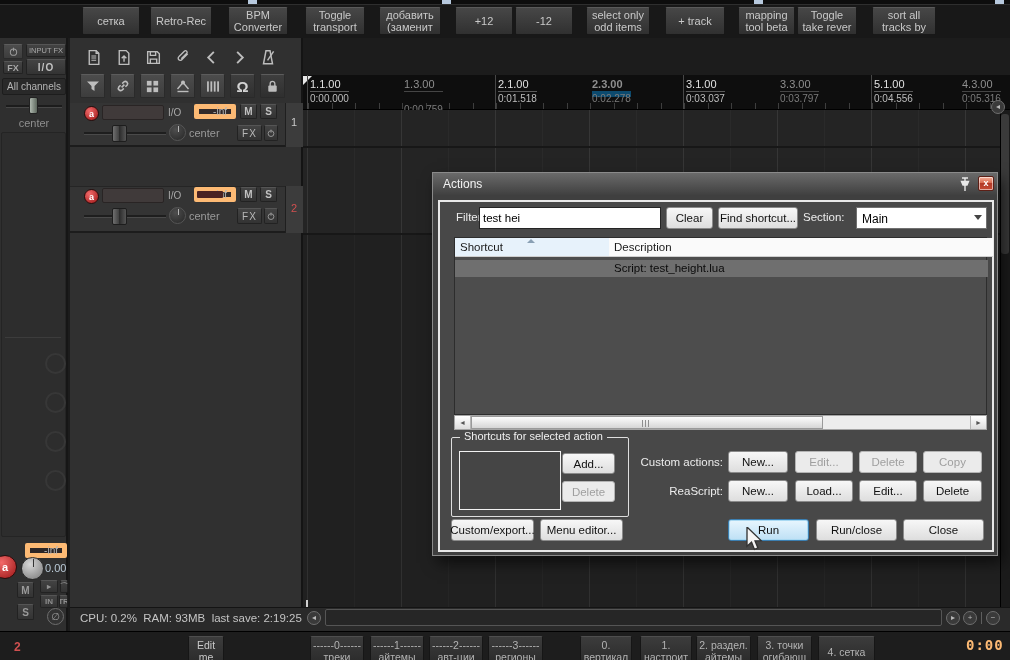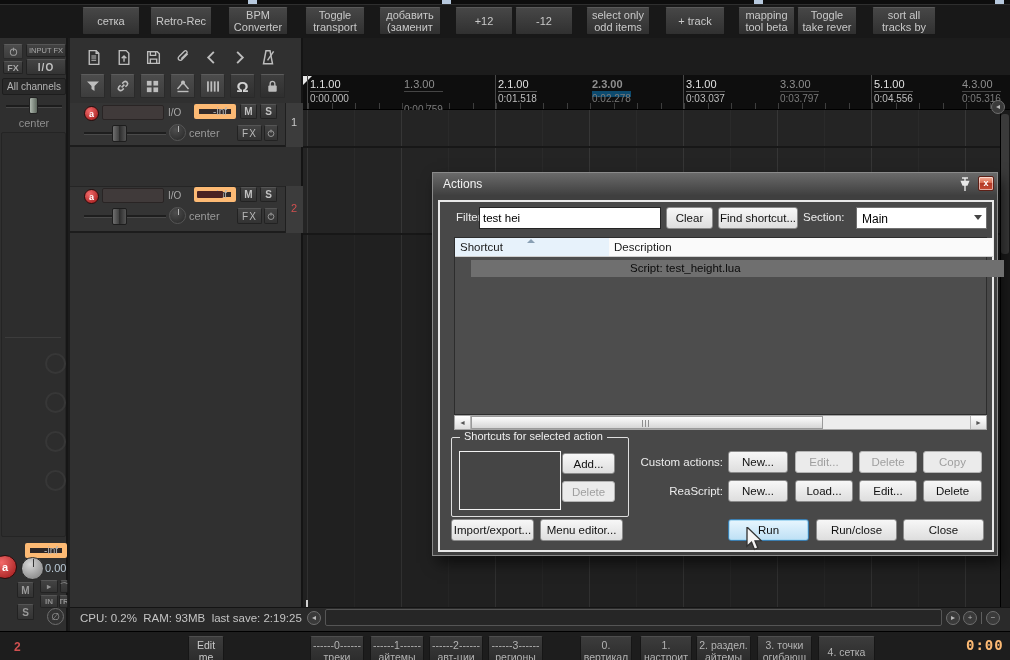--- a/index.html
+++ b/index.html
@@ -334,21 +334,21 @@
     <div class="a dlg-label" style="left:370px;top:38px;">Section:</div>
     <div class="a" style="left:423px;top:34px;width:131px;height:22px;background:#fff;border:1px solid #707070;">
       <span style="position:absolute;left:5px;top:4px;font-size:12px;color:#000;">Main</span>
       <span style="position:absolute;right:4px;top:7px;width:0;height:0;border-left:4px solid transparent;border-right:4px solid transparent;border-top:5px solid #444;"></span>
     </div>
 
     <div class="a" style="left:21px;top:64px;width:533px;height:178px;background:#4d4d4d;border:1px solid #2d2d2d;">
       <div class="colhead" style="position:absolute;left:0;top:0;width:153px;height:18px;background:#e7f2fb;border-right:1px solid #cfcfcf;border-bottom:1px solid #cfcfcf;">Shortcut</div>
       <div style="position:absolute;left:72px;top:1px;width:0;height:0;border-left:4px solid transparent;border-right:4px solid transparent;border-bottom:4px solid #8aa0b4;"></div>
       <div class="colhead" style="position:absolute;left:154px;top:0;width:379px;height:18px;border-bottom:1px solid #cfcfcf;">Description</div>
-      <div style="position:absolute;left:16px;top:22px;width:533px;height:17px;background:#6f6f6f;">
+      <div style="position:absolute;left:0;top:22px;width:533px;height:17px;background:#6f6f6f;">
         <span style="position:absolute;left:159px;top:2px;font-size:11.5px;color:#0b0b0b;">Script: test_height.lua</span>
       </div>
     </div>
 
     <div class="a" style="left:21px;top:242px;width:533px;height:15px;background:#ededed;border:1px solid #a5a5a5;">
       <div style="position:absolute;left:0;top:0;width:15px;height:13px;background:linear-gradient(#fff,#dcdcdc);border-right:1px solid #b5b5b5;color:#555;font-size:7px;display:flex;align-items:center;justify-content:center;">◄</div>
       <div style="position:absolute;left:16px;top:0;width:352px;height:13px;background:linear-gradient(#fdfdfd,#d6d6d6);border:1px solid #9a9a9a;box-sizing:border-box;">
         <div style="position:absolute;left:170px;top:3px;width:8px;height:7px;background:repeating-linear-gradient(to right,#8f8f8f 0 1px,transparent 1px 3px);"></div>
       </div>
       <div style="position:absolute;right:0;top:0;width:15px;height:13px;background:linear-gradient(#fff,#dcdcdc);border-left:1px solid #b5b5b5;color:#555;font-size:7px;display:flex;align-items:center;justify-content:center;">►</div>
@@ -366,21 +366,21 @@
     <div class="a winbtn disabled" style="left:362px;top:278px;width:58px;height:22px;">Edit...</div>
     <div class="a winbtn disabled" style="left:426px;top:278px;width:58px;height:22px;">Delete</div>
     <div class="a winbtn disabled" style="left:490px;top:278px;width:59px;height:22px;">Copy</div>
 
     <div class="a dlg-label" style="left:205px;top:312px;width:85px;text-align:right;">ReaScript:</div>
     <div class="a winbtn" style="left:295px;top:307px;width:60px;height:22px;">New...</div>
     <div class="a winbtn" style="left:362px;top:307px;width:58px;height:22px;">Load...</div>
     <div class="a winbtn" style="left:426px;top:307px;width:58px;height:22px;">Edit...</div>
     <div class="a winbtn" style="left:490px;top:307px;width:59px;height:22px;">Delete</div>
 
-    <div class="a winbtn" style="left:18px;top:346px;width:83px;height:22px;">Import/export...</div>
+    <div class="a winbtn" style="left:18px;top:346px;width:83px;height:22px;">Custom/export...</div>
     <div class="a winbtn" style="left:107px;top:346px;width:83px;height:22px;">Menu editor...</div>
     <div class="a winbtn hot" style="left:295px;top:346px;width:81px;height:22px;">Run</div>
     <div class="a winbtn" style="left:383px;top:346px;width:81px;height:22px;">Run/close</div>
     <div class="a winbtn" style="left:470px;top:346px;width:81px;height:22px;">Close</div>
   </div>
 
   <div class="a" style="left:744px;top:527px;z-index:100;">
     <svg width="22" height="24" viewBox="0 0 14 18">
         <polygon points="1,0 1,14.5 4.4,11.4 6.6,16.8 9.2,15.7 7,10.4 11.6,10.2" fill="#f5f5f5" stroke="#333" stroke-width="1"></polygon>
       </svg>

